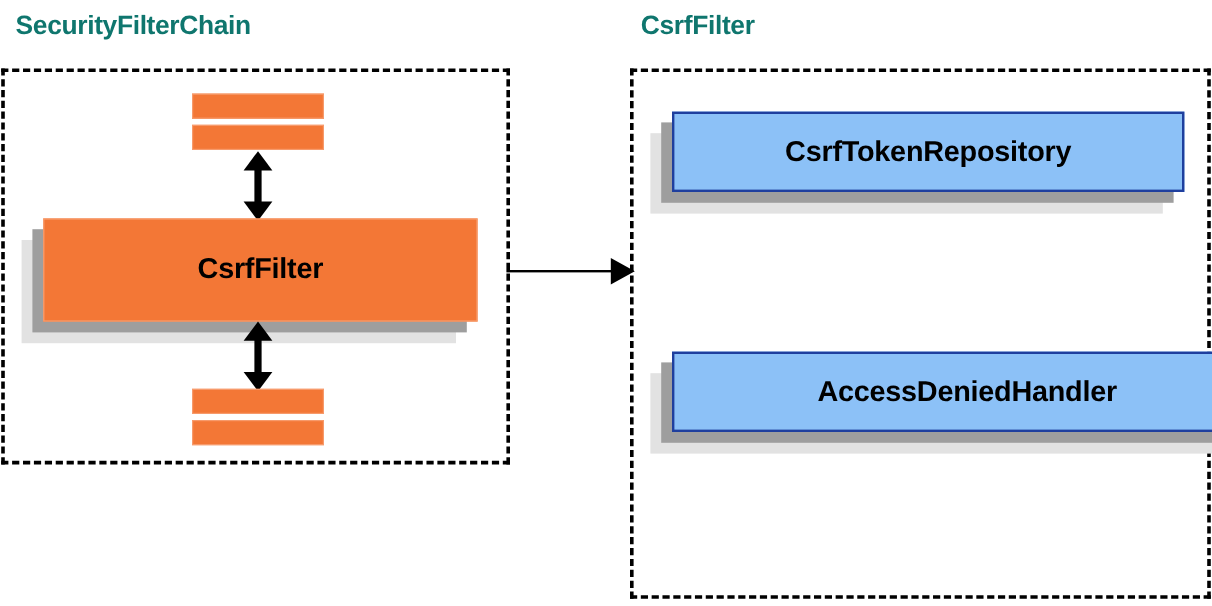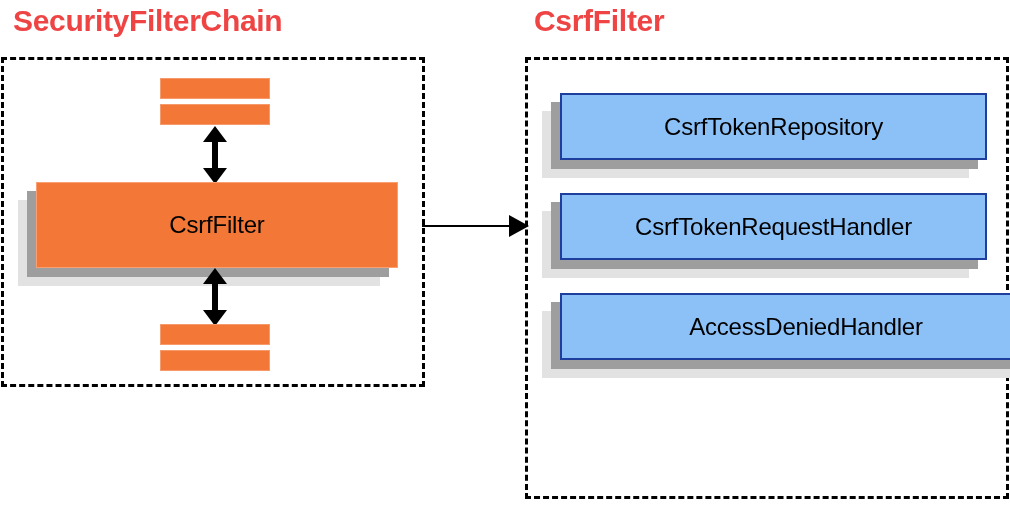--- a/index.html
+++ b/index.html
@@ -16,23 +16,23 @@
     width: 1010px;
     height: 505px;
     background: #ffffff;
     overflow: hidden;
   }
 
   
   .panel-title {
     position: absolute;
     font-weight: bold;
-    font-size: 30px;
+    font-size: 22px;
     line-height: 30px;
-    color: #ef4444;
+    color: #0f766e;
     letter-spacing: -0.3px;
     white-space: nowrap;
   }
   #title-left  { left: 13px;  top: 6px; }
   #title-right { left: 534px; top: 6px; }
 
   
   .dashed-panel {
     position: absolute;
     border: 3px dashed #000000;
@@ -67,21 +67,21 @@
     left: 0;
     top: 0;
     width: 100%;
     height: 100%;
     box-sizing: border-box;
     display: flex;
     align-items: center;
     justify-content: center;
   }
   .stack .face .caption {
-    font-weight: normal;
+    font-weight: bold;
     font-size: 24px;
     line-height: 26px;
     color: #000000;
     letter-spacing: -0.2px;
     white-space: nowrap;
     text-align: center;
   }
 
   
   .box-blue .face {
@@ -201,27 +201,20 @@
   <div class="dashed-panel" id="panel-right"></div>
 
   <div class="stack box-blue" style="left:560px; top:93px; width:427px; height:67px;">
     <div class="shadow-light"></div>
     <div class="shadow-dark"></div>
     <div class="face">
       <span class="caption">CsrfTokenRepository</span>
     </div>
   </div>
 
-  <div class="stack box-blue" style="left:560px; top:193px; width:427px; height:67px;">
-    <div class="shadow-light"></div>
-    <div class="shadow-dark"></div>
-    <div class="face">
-      <span class="caption">CsrfTokenRequestHandler</span>
-    </div>
-  </div>
 
   <div class="stack box-blue" style="left:560px; top:293px; width:492px; height:67px;">
     <div class="shadow-light"></div>
     <div class="shadow-dark"></div>
     <div class="face">
       <span class="caption">AccessDeniedHandler</span>
     </div>
   </div>
 
 

